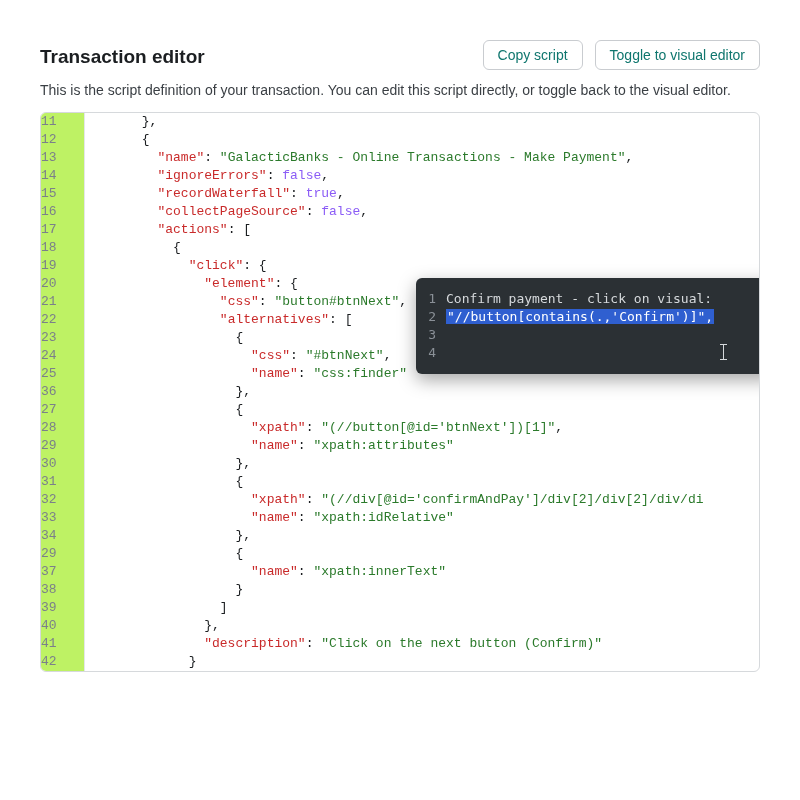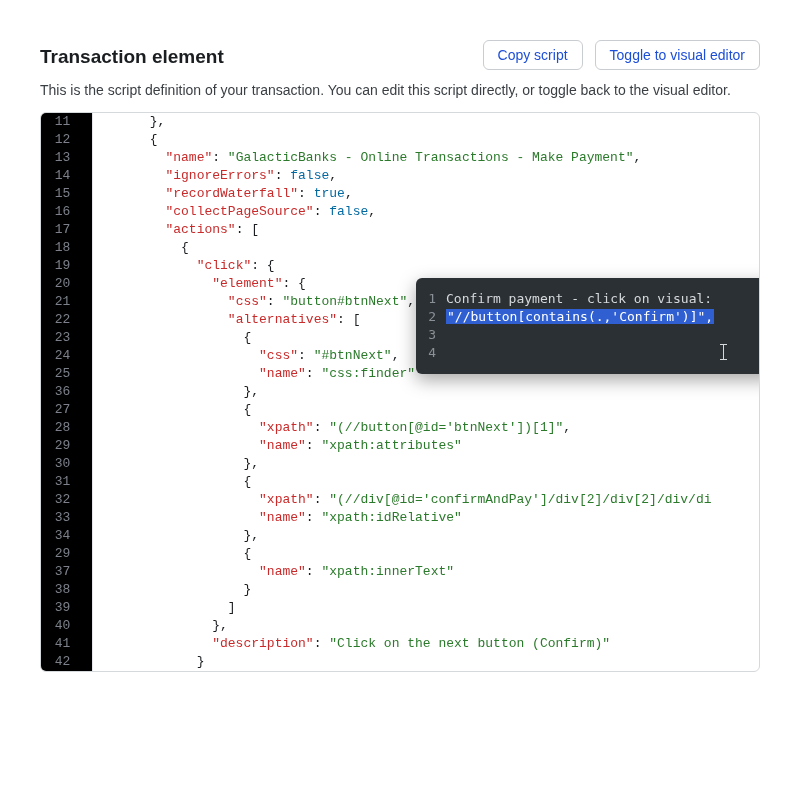--- a/index.html
+++ b/index.html
@@ -15,21 +15,21 @@
     gap: 12px;
     margin-bottom: -4px;
   }
   .btn {
     background: #fff;
     border: 1px solid #c9ccd0;
     border-radius: 6px;
     padding: 6px 14px;
     font-size: 14px;
     cursor: pointer;
-    color: #1d4ed8;
+    color: #0f766e;
   }
   h2.title {
     font-size: 19px;
     font-weight: 600;
     margin-top: -24px;
     margin-bottom: 6px;
   }
   p.subtitle {
     font-size: 14px;
     color: #3a3f44;
@@ -43,39 +43,39 @@
     font-family: "SFMono-Regular", Consolas, "Liberation Mono", Menlo, monospace;
     font-size: 13px;
     line-height: 18px;
     position: relative;
     background: #fff;
   }
   .code-row {
     display: flex;
   }
   .gutter {
-    width: 52px;
-    text-align: center;
+    width: 44px;
+    text-align: left;
     padding-right: 8px;
     color: #7b808a;
-    background: #000000;
+    background: #bef264;
     border-right: 1px solid #e4e6e9;
     user-select: none;
     flex-shrink: 0;
   }
   .code {
     padding-left: 10px;
     white-space: pre;
     flex: 1;
     overflow: hidden;
   }
   .tok-punc { color: #1b1e21; }
   .tok-key  { color: #c92a2a; }   
   .tok-str  { color: #2b7a2b; }   
-  .tok-bool { color: #0369a1; }   
+  .tok-bool { color: #8b5cf6; }   
   .hl {
     background: #d9def4;
   }
   
   .popup {
     position: absolute;
     top: 165px;
     left: 375px;
     width: 360px;
     background: #2b3034;
@@ -126,21 +126,21 @@
   .caret-bot { bottom:0; }
 </style>
 </head>
 <body>
 
 <div class="header-row">
   <button class="btn">Copy script</button>
   <button class="btn">Toggle to visual editor</button>
 </div>
 
-<h2 class="title">Transaction element</h2>
+<h2 class="title">Transaction editor</h2>
 <p class="subtitle">This is the script definition of your transaction. You can edit this script directly, or toggle back to the visual editor.</p>
 
 <div class="editor" id="editor">
 
   <div class="code-row">
       <div class="gutter">11</div>
       <div class="code">      <span class="tok-punc">},</span></div>
     </div>
     <div class="code-row">
       <div class="gutter">12</div>

